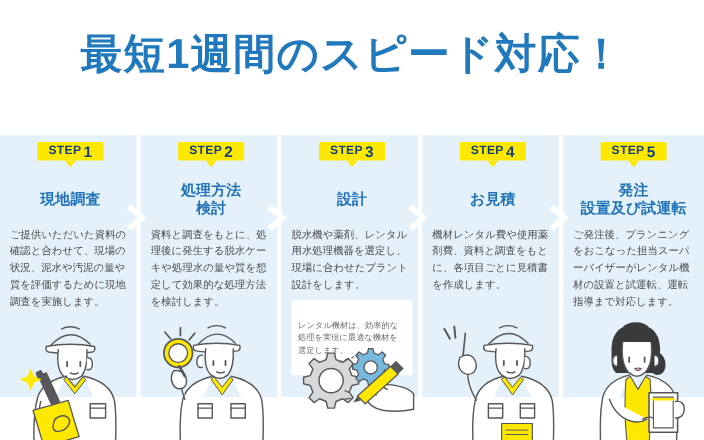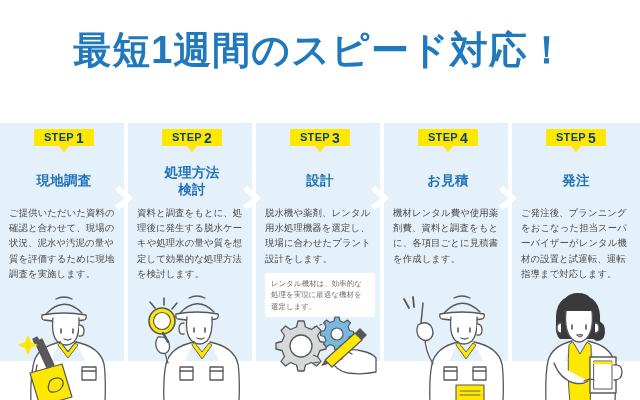--- a/index.html
+++ b/index.html
@@ -60,21 +60,21 @@
 
   
   .cbody{
     margin:6px 9px 0 9px;color:#4a4a4a;font-size:9.4px;line-height:1.62;
     text-align:left;letter-spacing:0.1px;
   }
 
   
   .note{
     margin:7px 9px 0 9px;background:#ffffff;border-radius:2px;
-    padding:5px 6px;color:#6d6d6d;font-size:7.4px;line-height:1.55;
+    padding:17px 6px;color:#6d6d6d;font-size:7.4px;line-height:1.55;
     letter-spacing:0.1px;
   }
 
   
   .ill{position:absolute;left:0;bottom:-42px;width:128px;height:120px;overflow:hidden;}
   .ill svg{display:block;position:absolute;left:50%;transform:translateX(-50%);bottom:0;}
   .ill.center svg{bottom:14px;}
 </style>
 </head>
 <body>
@@ -311,20 +311,21 @@
 
     <div class="col">
       <div class="badge-wrap">
         <div class="badge">
           <span>STEP</span>
           <span class="num">5</span>
         </div>
       </div>
       <div class="chead">
         <span>発注</span>
+        <span>設置及び試運転</span>
       </div>
       <div class="cbody">ご発注後、プランニングをおこなった担当スーパーバイザーがレンタル機材の設置と試運転、運転指導まで対応します。</div>
 
       <div class="ill">
         <svg width="120" height="118" viewBox="0 0 120 118">
           <g fill="none" stroke="#58585a" stroke-width="1.3" stroke-linecap="round" stroke-linejoin="round">
 
             <path d="M40 38 q-2 -28 22 -28 q24 0 22 28 q1 12 -4 16 l-36 0 q-5 -4 -4 -16z" fill="#3a3a3c" stroke="none"></path>
 
             <path d="M80 34 q10 4 9 14 q-1 8 -8 8 q-6 -1 -5 -9z" fill="#3a3a3c" stroke="none"></path>

